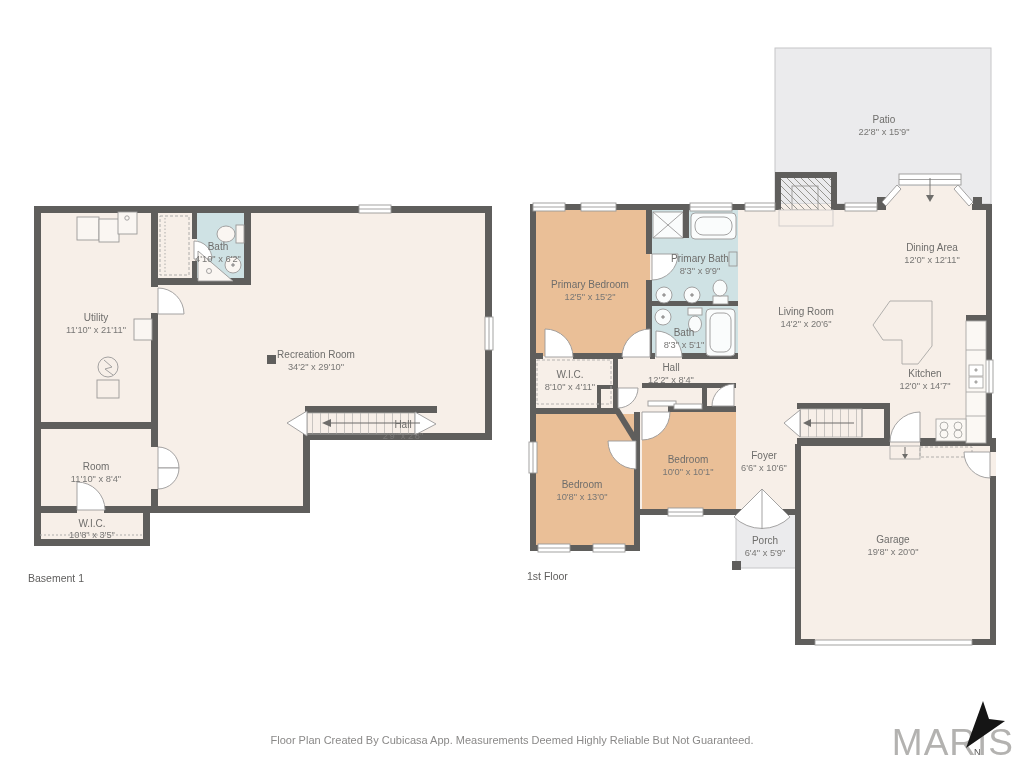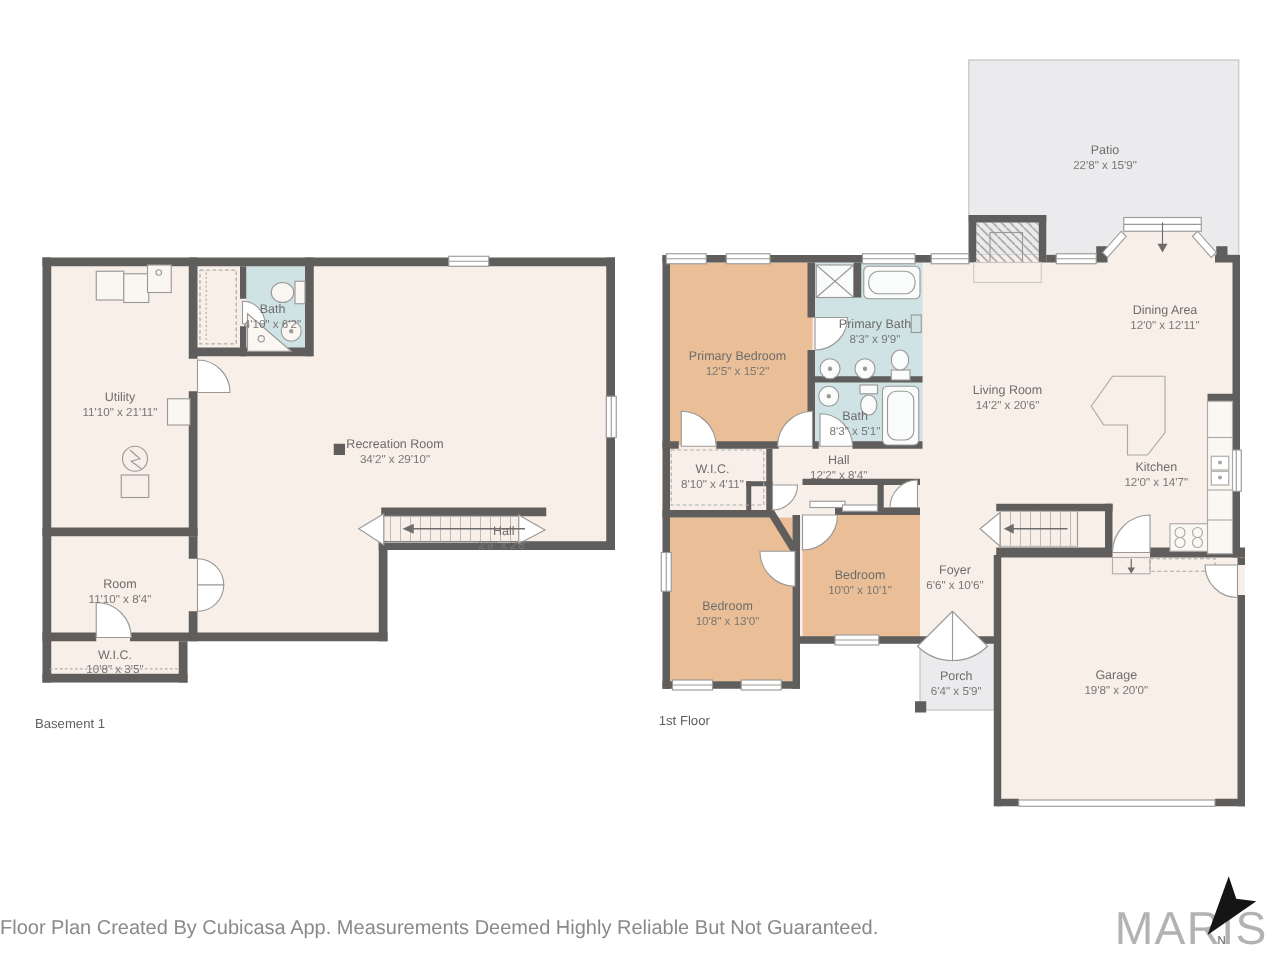--- a/index.html
+++ b/index.html
@@ -2,22 +2,22 @@
 <html><head>
 <meta charset="utf-8">
 <style>
   html,body{margin:0;padding:0;background:#ffffff;}
   .canvas{position:relative;width:1024px;height:768px;background:#ffffff;overflow:hidden;
           font-family:"Liberation Sans",sans-serif;}
   svg{position:absolute;left:0;top:0;}
   .rname{font-family:"Liberation Sans",sans-serif;font-size:10px;fill:#6e6d6b;}
   .rdim{font-family:"Liberation Sans",sans-serif;font-size:9.3px;fill:#787775;}
   .flabel{font-family:"Liberation Sans",sans-serif;font-size:10.5px;fill:#5f5e5d;}
-  .footer{position:absolute;left:0;top:734px;width:1024px;
-          font-size:16px;color:#8a8988;}
+  .footer{position:absolute;left:0;top:734px;width:1024px;text-align:center;
+          font-size:11px;color:#8a8988;}
   .brand{position:absolute;right:10px;top:722px;font-size:37px;color:#b3b2b0;
          letter-spacing:1px;font-weight:400;}
   .compass{position:absolute;left:952px;top:694px;}
 </style>
 </head>
 <body>
 
 <div class="canvas">
 
 <svg width="1024" height="768" viewBox="0 0 1024 768">

